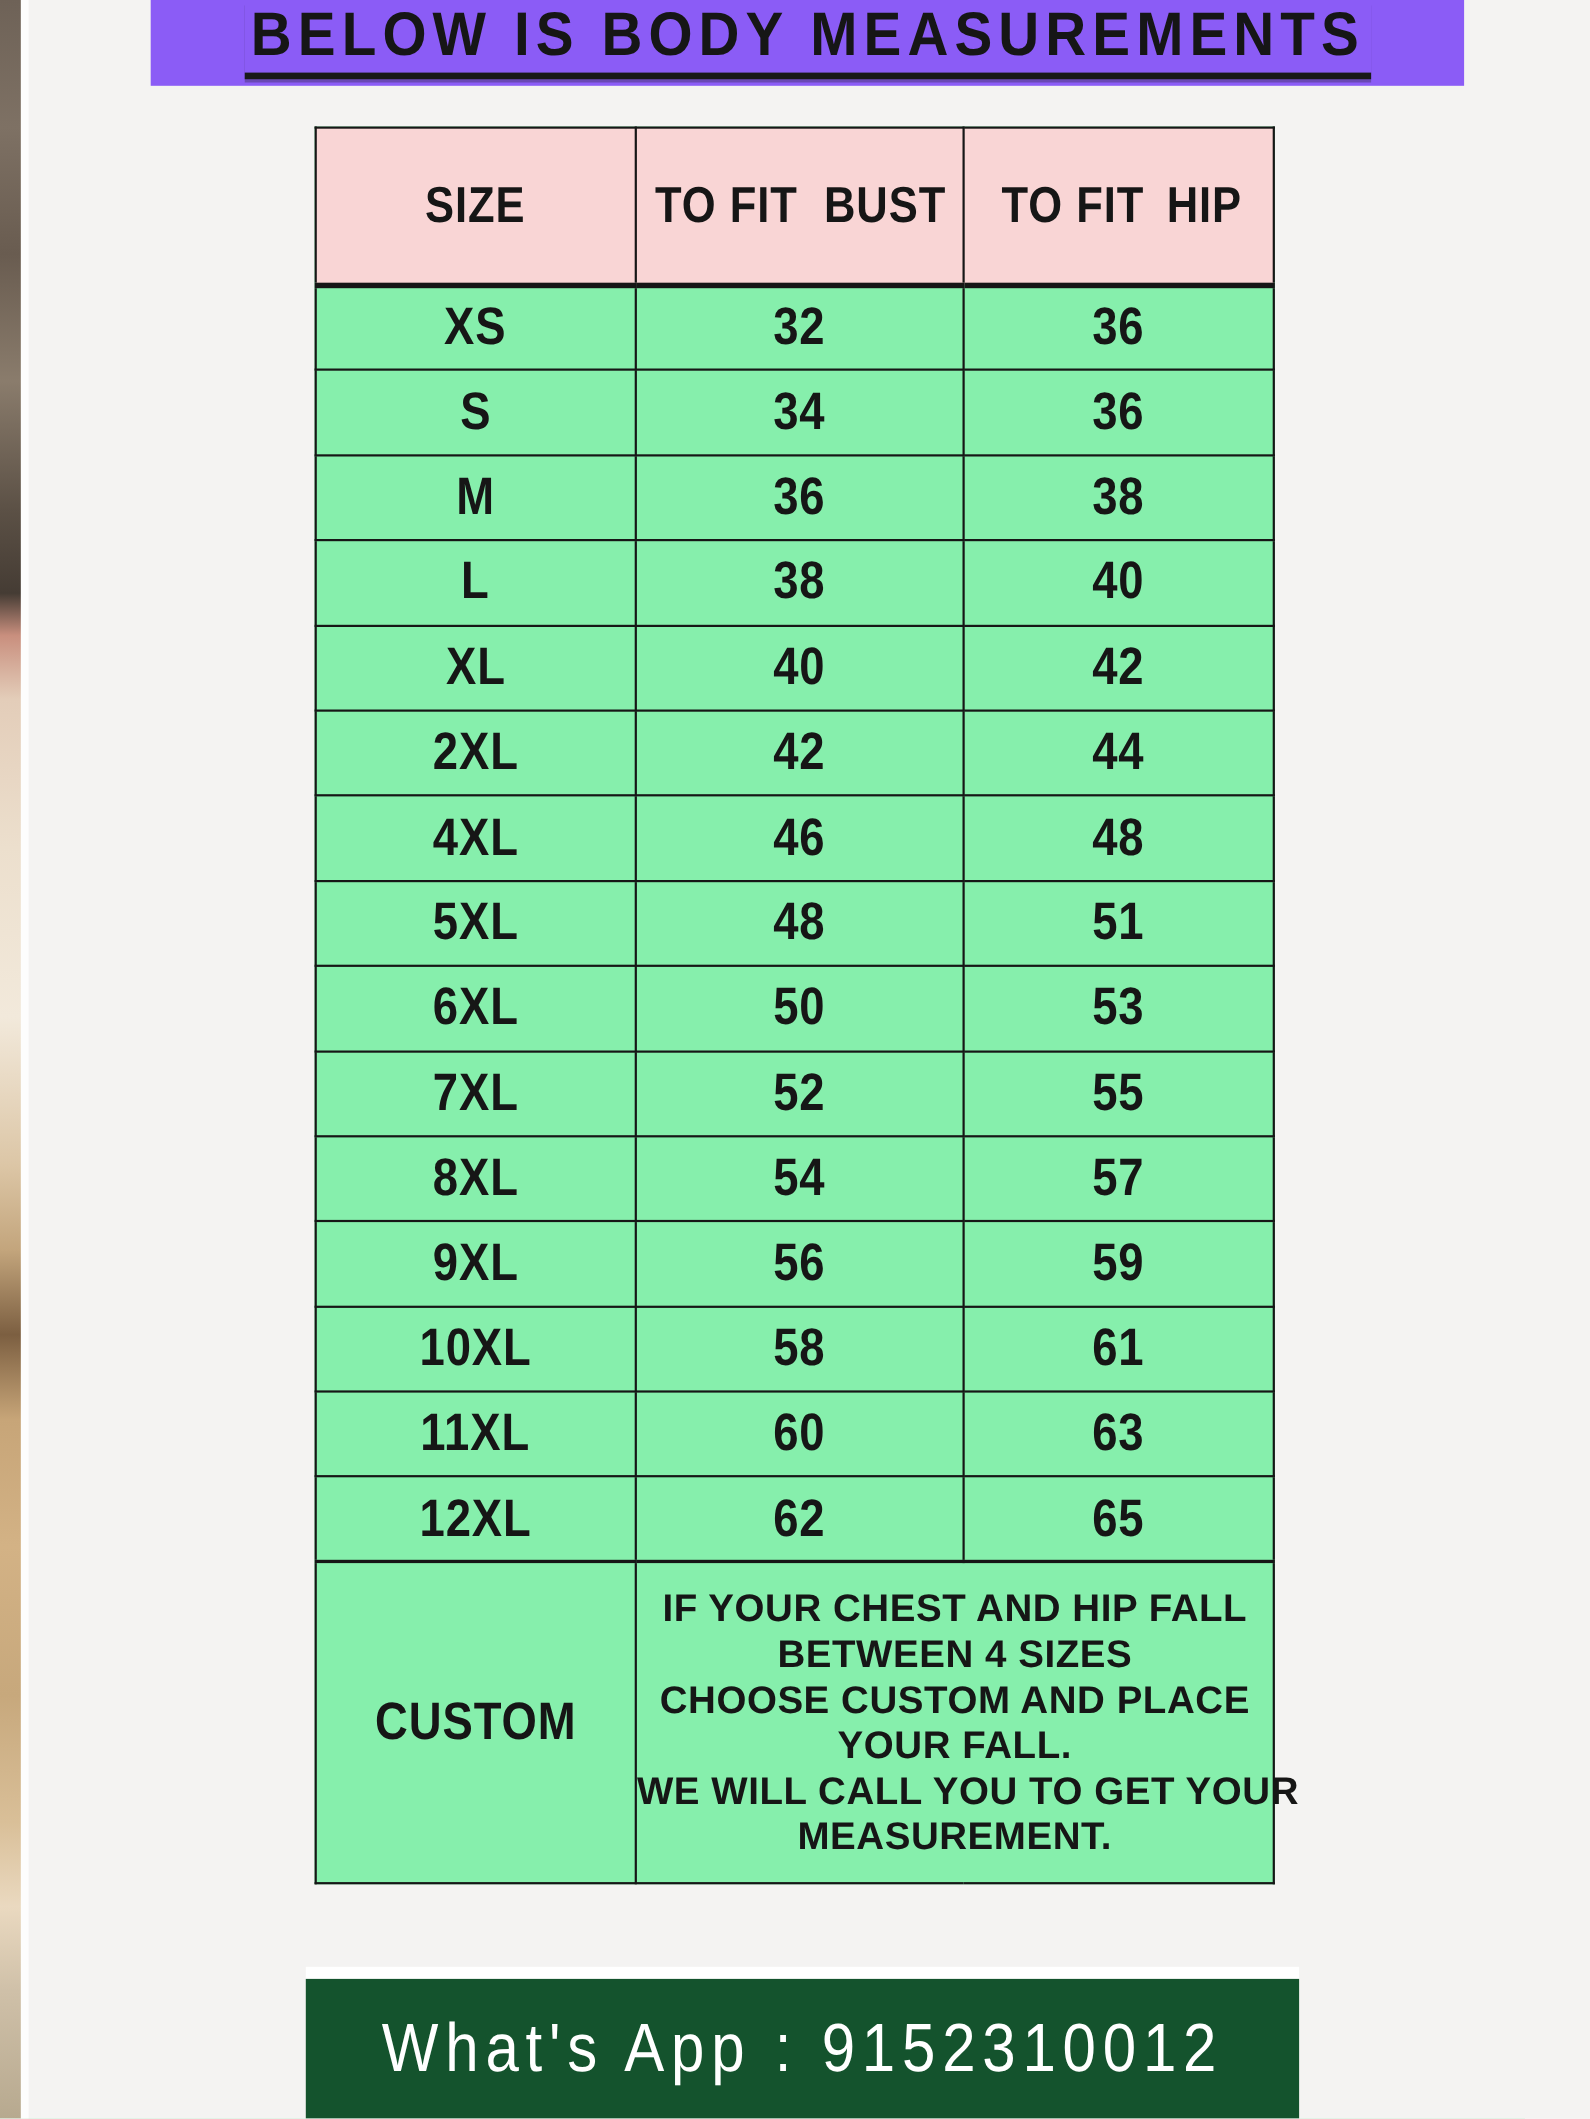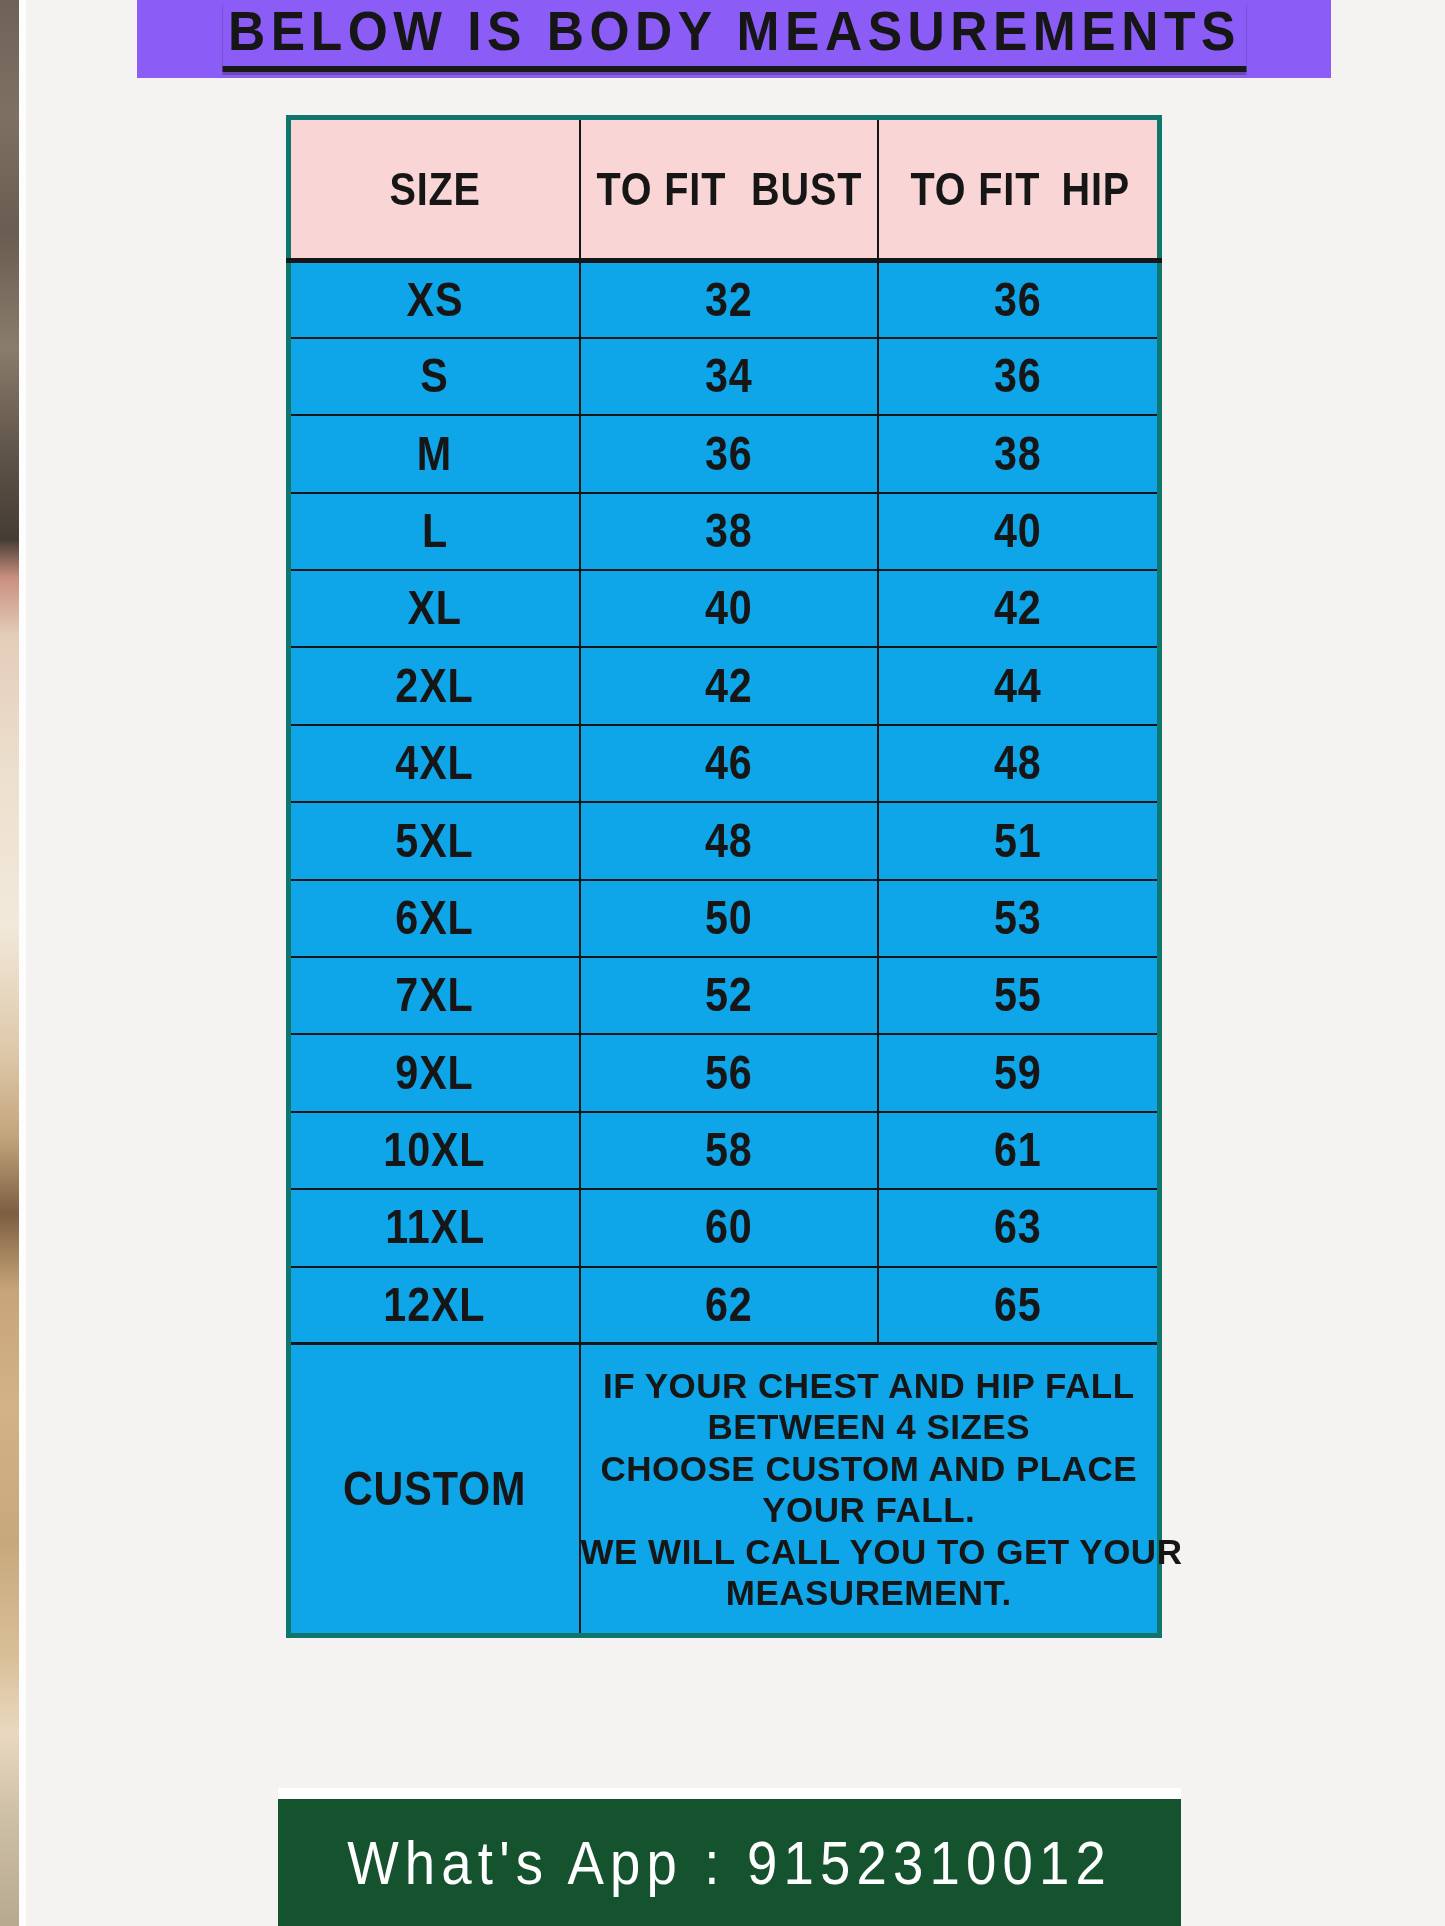--- a/index.html
+++ b/index.html
@@ -54,22 +54,22 @@
     line-height: 58px;
   }
 
   
   table.size-table {
     position: absolute;
     left: 286px; top: 115px;
     width: 871px;
     border-collapse: collapse;
     table-layout: fixed;
-    background: #0ea5e9;
-    border: 5px solid #0f766e;
+    background: #86efac;
+    border: 2px solid #0f766e;
   }
   table.size-table th, table.size-table td {
     border: 2px solid #161616;
     text-align: center;
     vertical-align: middle;
     padding: 0;
   }
   tr.head-row { height: 143px; }
   tr.head-row th {
     background: #f9d5d5;
@@ -201,20 +201,25 @@
       <td><span class="tx">6XL</span></td>
       <td><span class="tx">50</span></td>
       <td><span class="tx">53</span></td>
     </tr>
     <tr class="data-row">
       <td><span class="tx">7XL</span></td>
       <td><span class="tx">52</span></td>
       <td><span class="tx">55</span></td>
     </tr>
     <tr class="data-row">
+      <td><span class="tx">8XL</span></td>
+      <td><span class="tx">54</span></td>
+      <td><span class="tx">57</span></td>
+    </tr>
+    <tr class="data-row">
       <td><span class="tx">9XL</span></td>
       <td><span class="tx">56</span></td>
       <td><span class="tx">59</span></td>
     </tr>
     <tr class="data-row">
       <td><span class="tx">10XL</span></td>
       <td><span class="tx">58</span></td>
       <td><span class="tx">61</span></td>
     </tr>
     <tr class="data-row">

